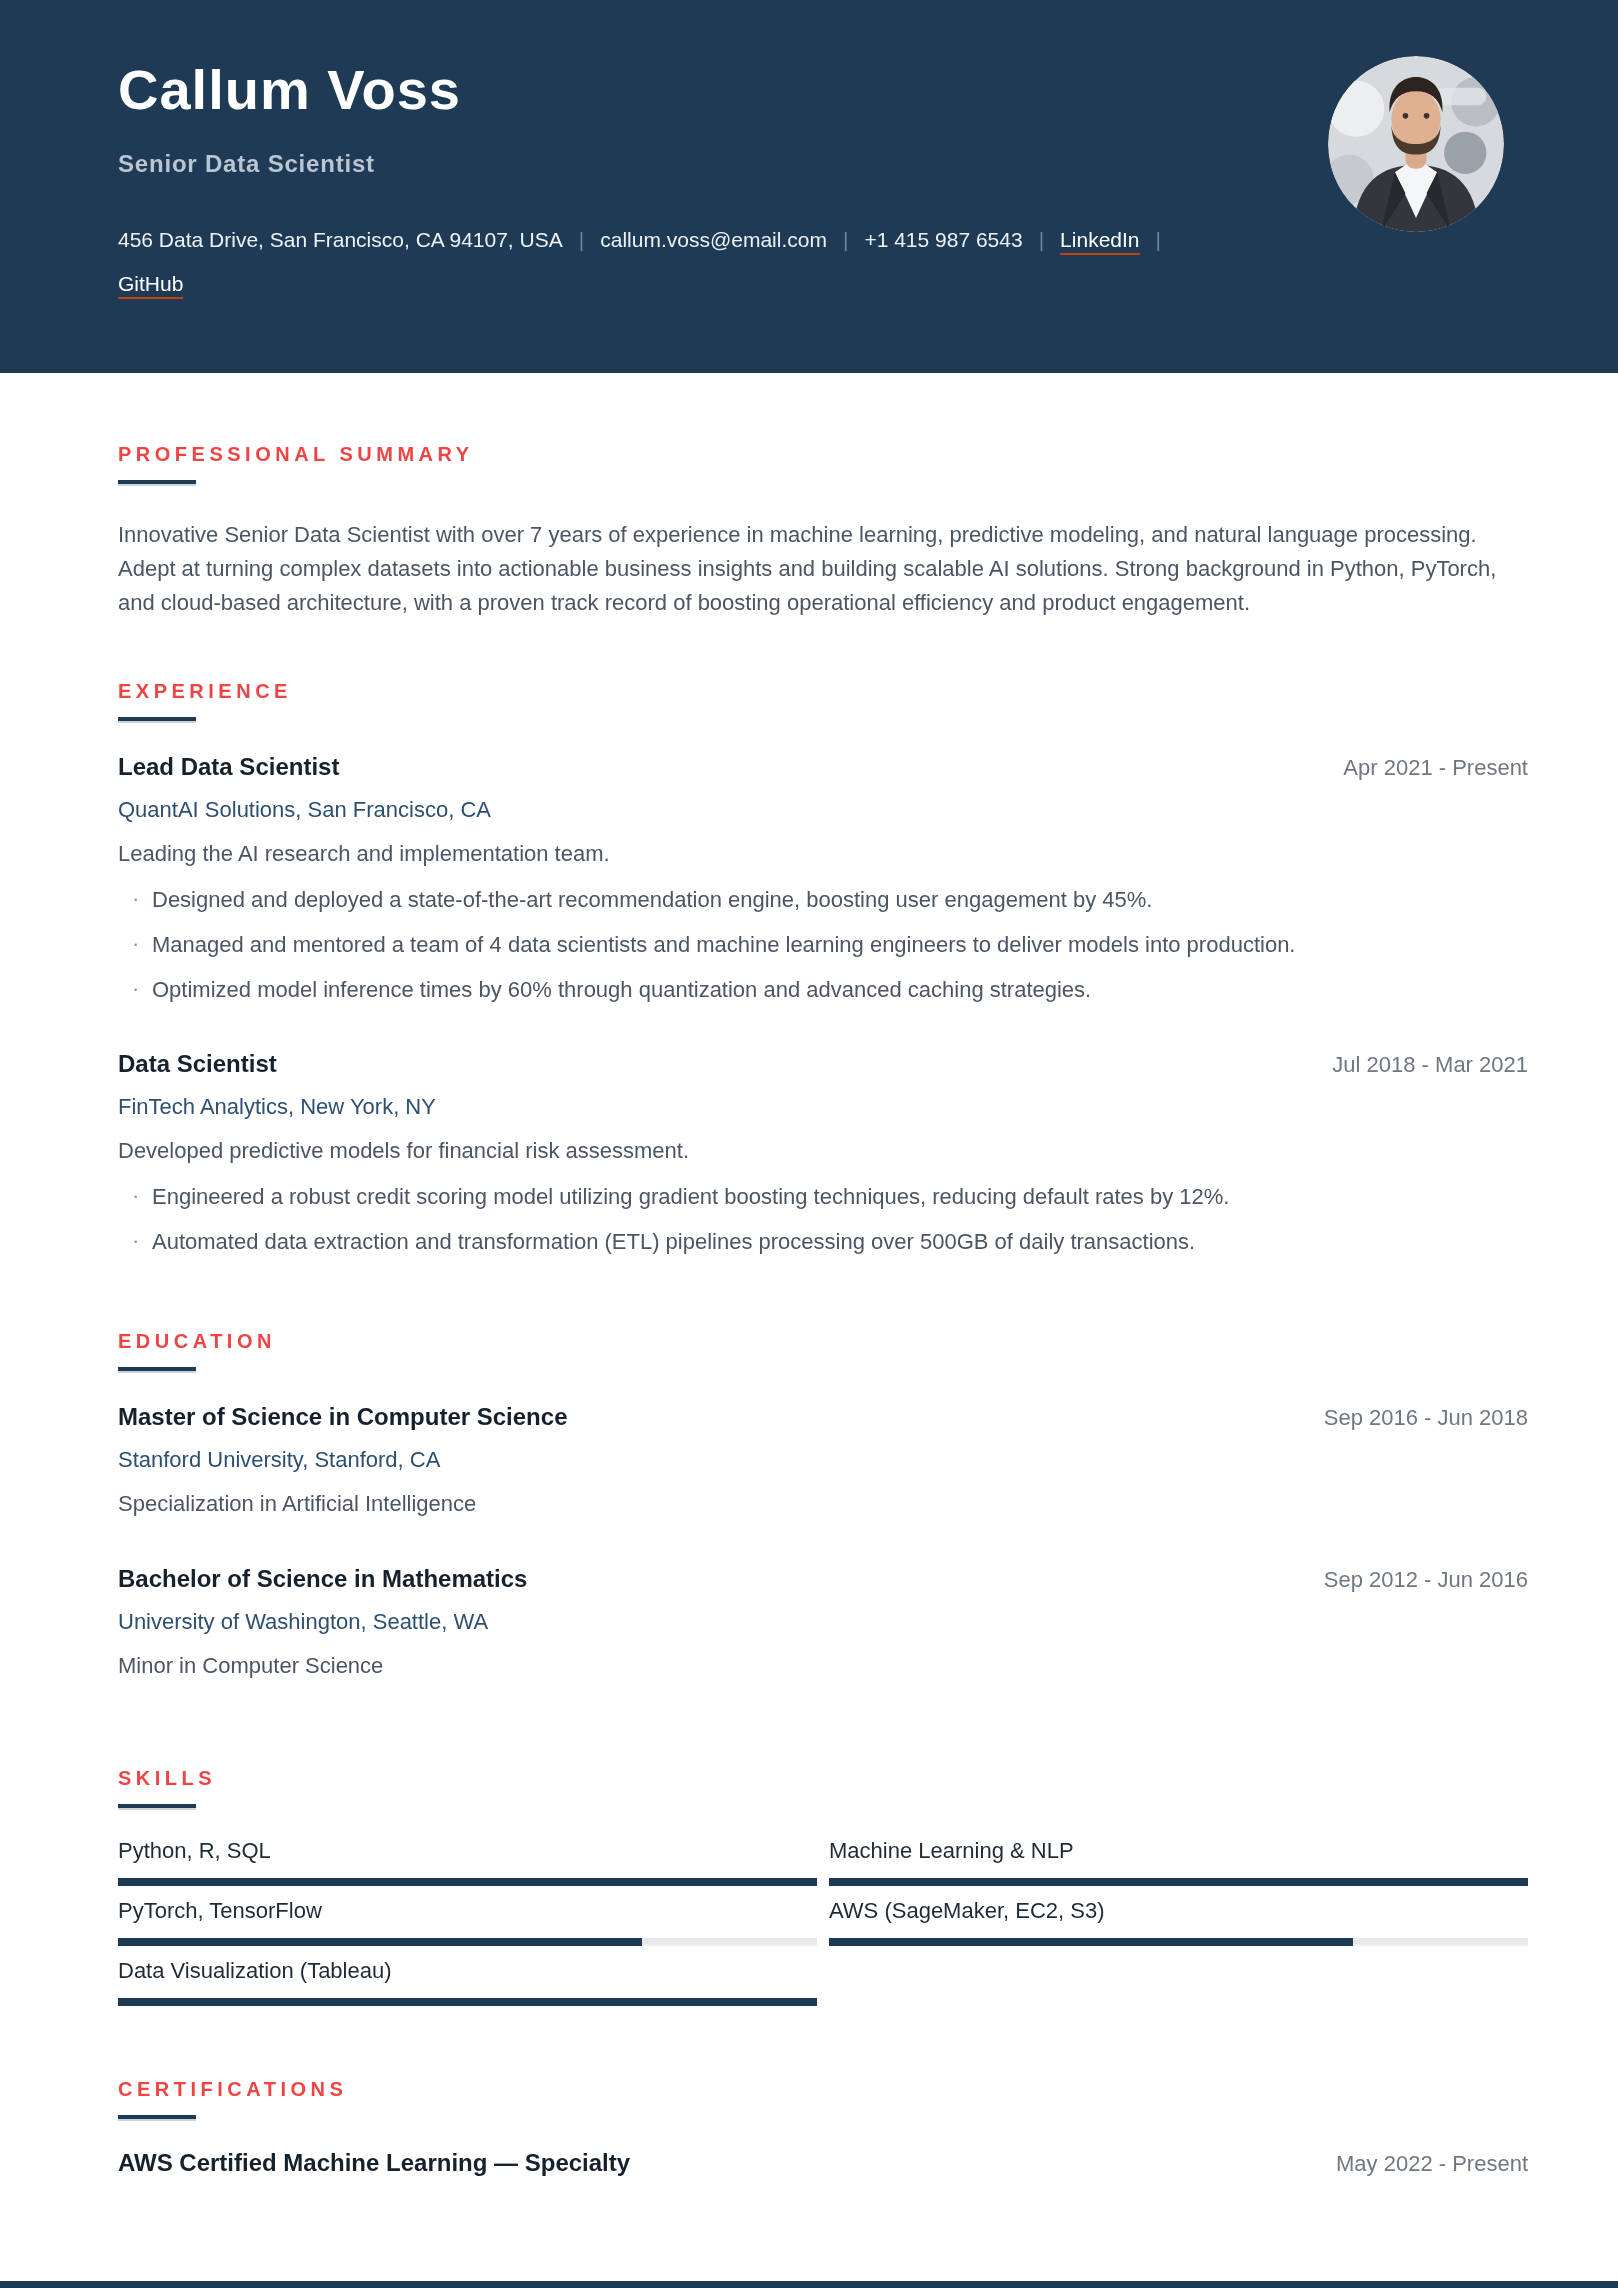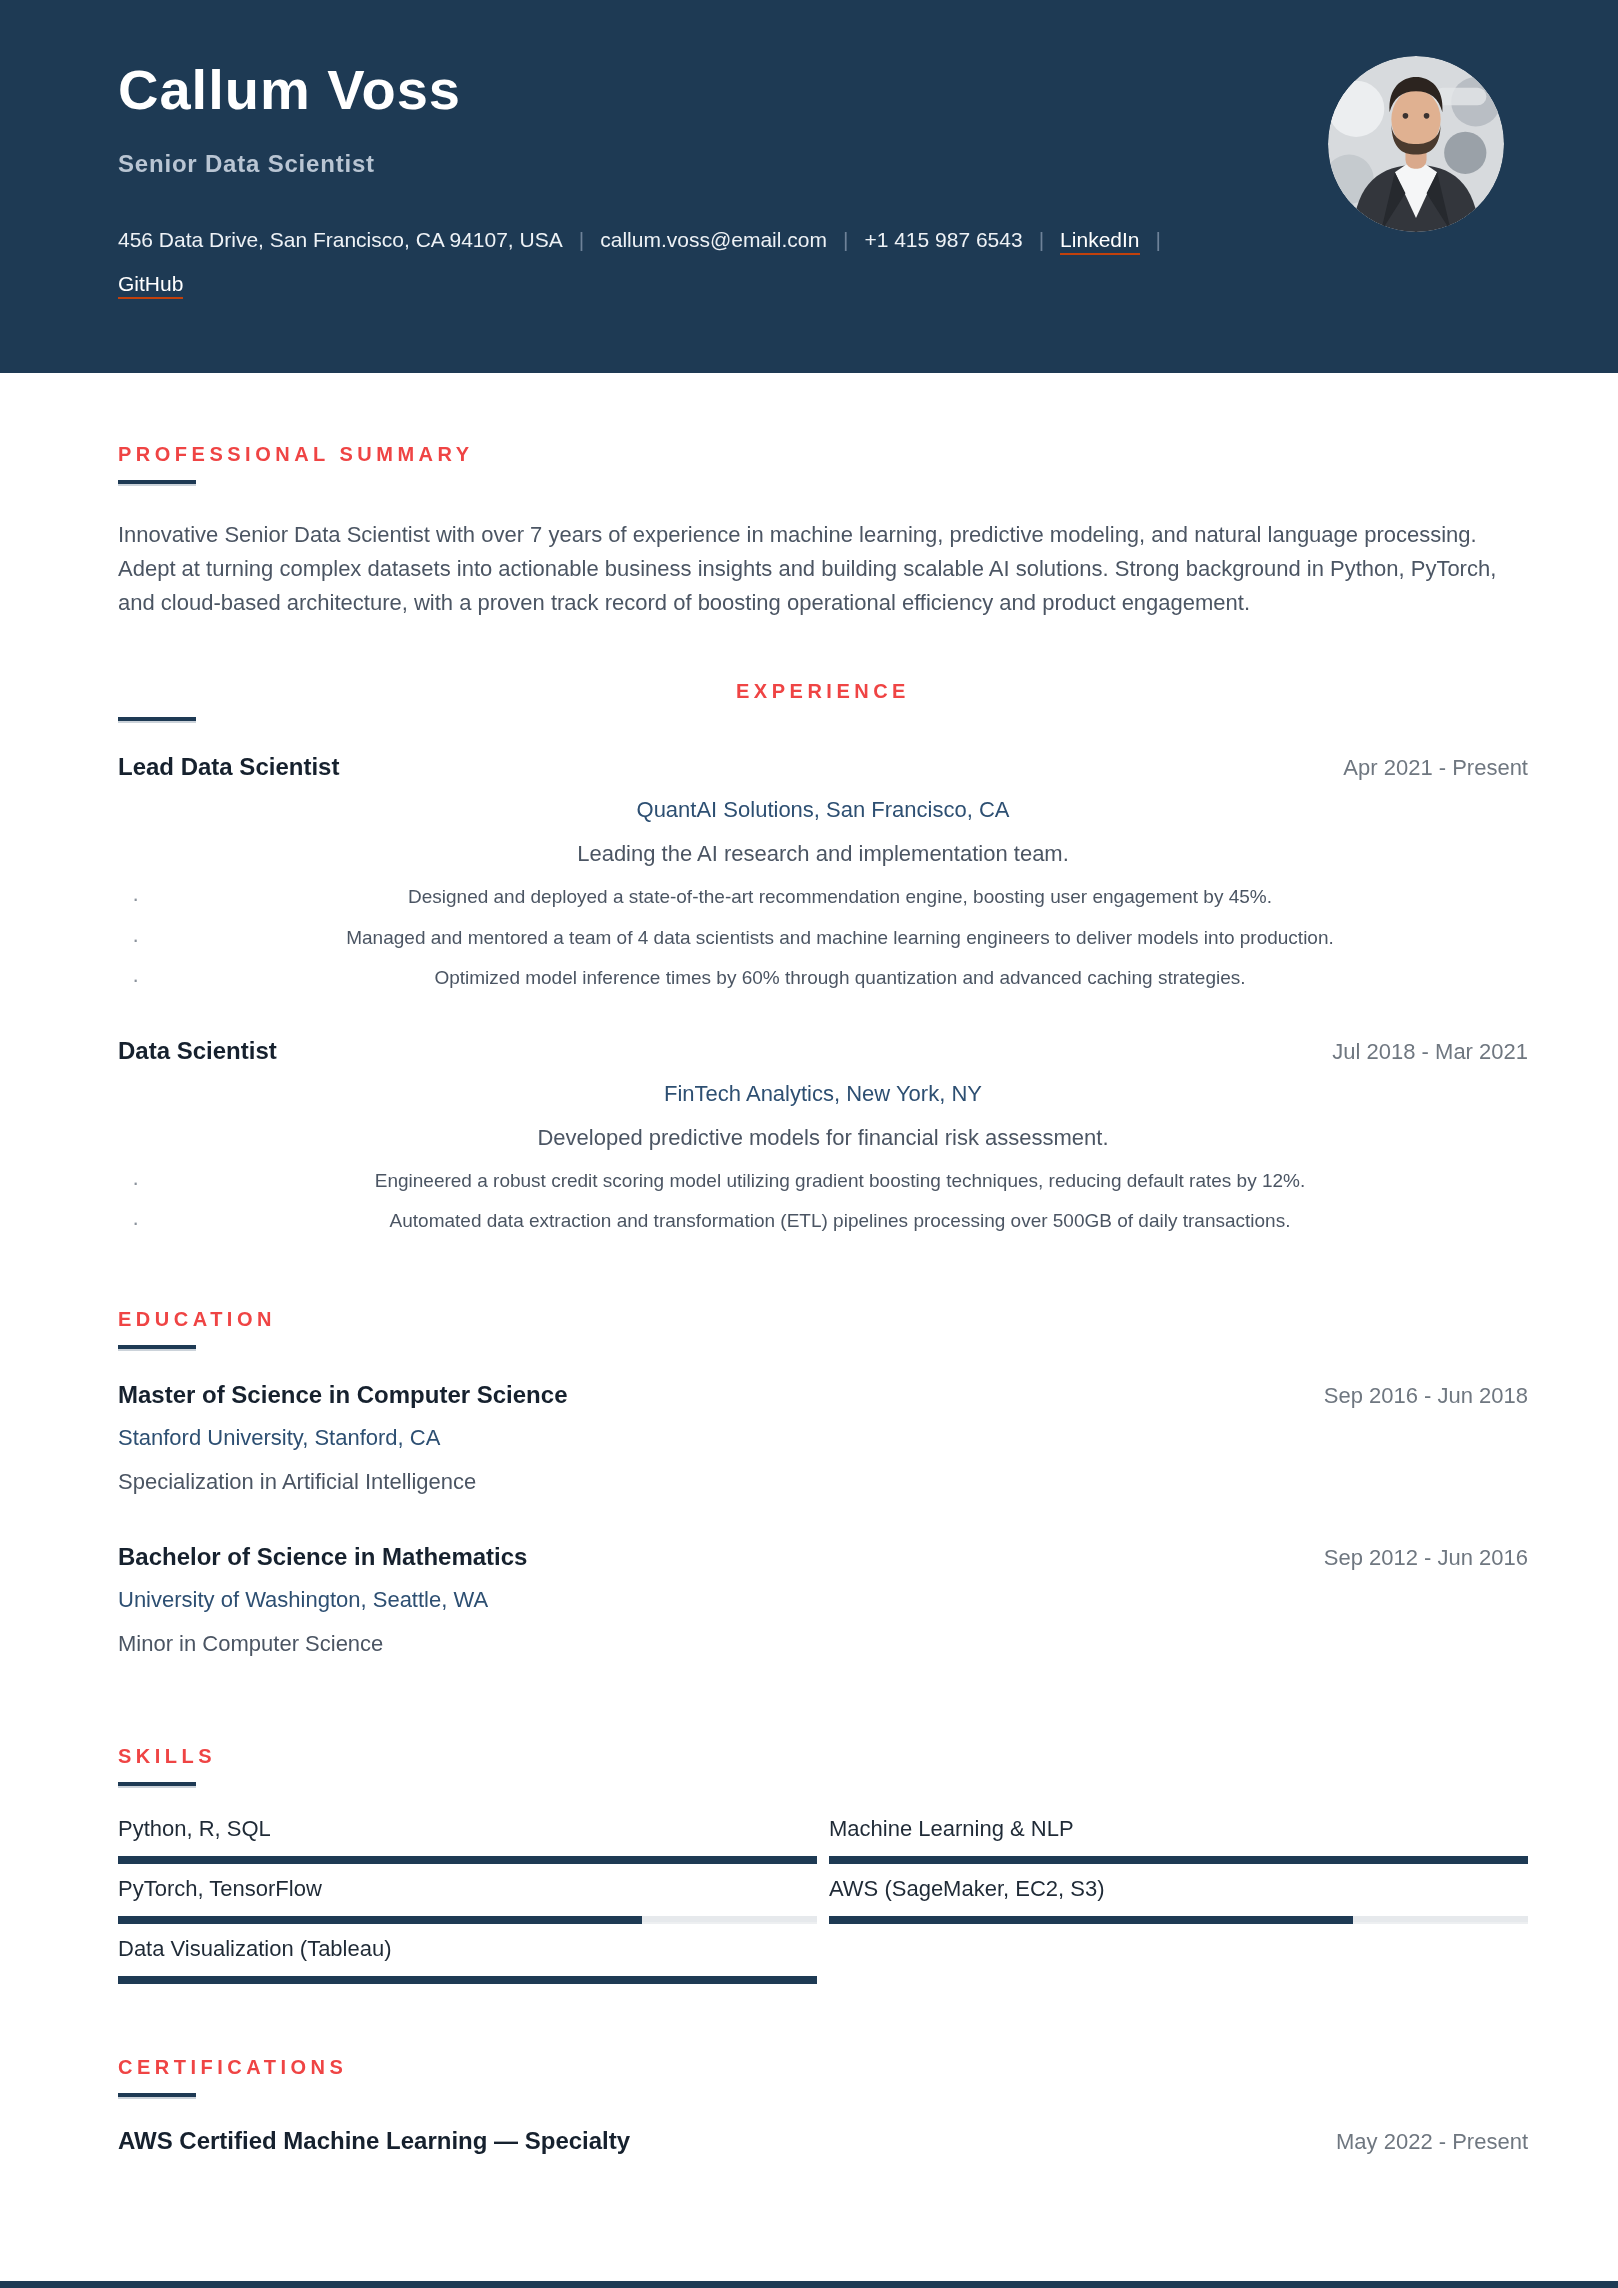--- a/index.html
+++ b/index.html
@@ -73,21 +73,21 @@
     border-bottom: 2px solid #ccd3da;
     margin-top: 14px;
   }
   .summary-text {
     margin-top: 32px;
     font-size: 22px;
     line-height: 1.55;
     color: #4b5563;
     max-width: 1400px;
   }
-  .section-experience { margin-top: 60px; text-align: center; }
+  .section-experience { margin-top: 60px; }
   .section-education  { margin-top: 72px; }
   .section-skills     { margin-top: 88px; }
   .section-certs      { margin-top: 72px; }
 
   .job { margin-top: 30px; }
   .job + .job { margin-top: 44px; }
   .row-between {
     display: flex;
     justify-content: space-between;
     align-items: baseline;
@@ -111,21 +111,21 @@
     font-size: 22px;
     color: #4b5563;
   }
   ul.bullets {
     list-style: none;
     margin-top: 16px;
   }
   ul.bullets li {
     position: relative;
     padding-left: 34px;
-    font-size: 19px;
+    font-size: 22px;
     line-height: 1.5;
     color: #4b5563;
     margin-bottom: 12px;
   }
   ul.bullets li::before {
     content: "·";
     position: absolute;
     left: 14px;
     top: -1px;
     color: #8a929c;

